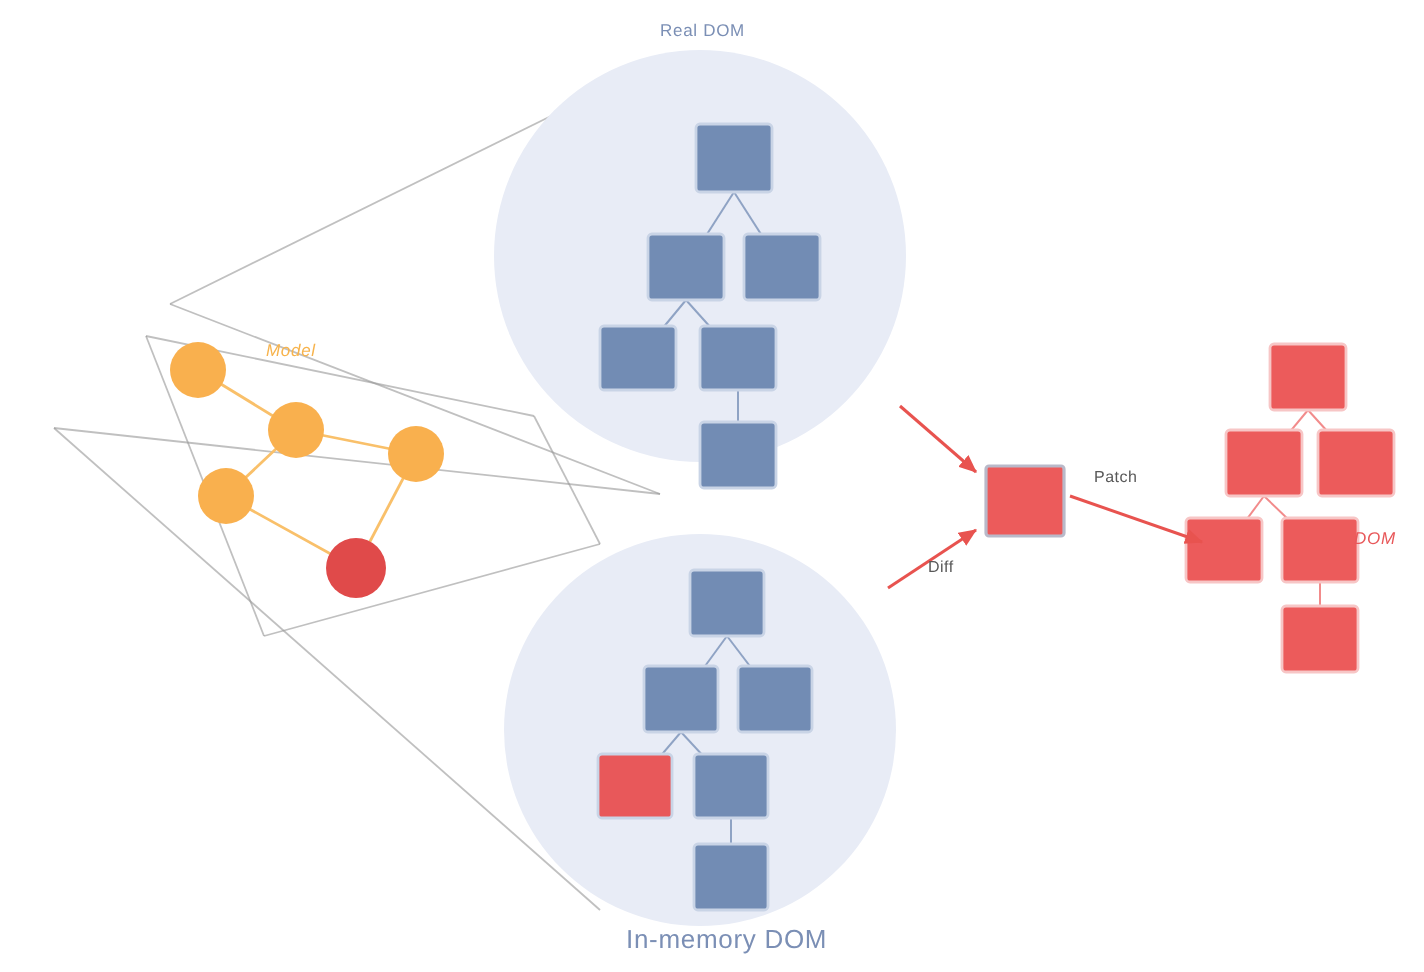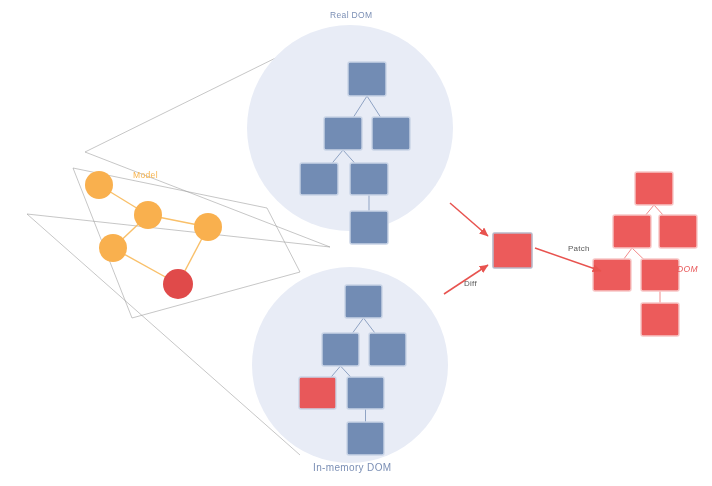--- a/index.html
+++ b/index.html
@@ -4,22 +4,22 @@
 <style>
   html,body{margin:0;padding:0;background:#ffffff;}
   body{
     width:712px;height:486px;overflow:hidden;position:relative;
     font-family:"Liberation Sans","DejaVu Sans",sans-serif;
   }
   #stage{position:absolute;inset:0;width:712px;height:486px;}
   .svg-layer{position:absolute;left:0;top:0;width:712px;height:486px;}
   .lbl{position:absolute;white-space:nowrap;pointer-events:none;text-align:right;}
   .lbl-realdom{font-size:8.5px;color:#7b8fb5;letter-spacing:.35px;}
-  .lbl-memdom{font-size:10px;color:#7b8fb5;letter-spacing:.35px;}
-  .lbl-model{font-size:8.5px;color:#f7b34c;letter-spacing:.35px;}
+  .lbl-memdom{font-size:13px;color:#7b8fb5;letter-spacing:.35px;}
+  .lbl-model{font-size:8.5px;color:#f7b34c;letter-spacing:.35px;font-style:italic;}
   .lbl-dom{font-size:8.5px;color:#e8585a;letter-spacing:.35px;}
   .lbl-diff{font-size:8px;color:#595959;letter-spacing:.25px;}
   .lbl-patch{font-size:8px;color:#595959;letter-spacing:.25px;}
 </style>
 </head>
 <body>
 
 <div id="stage">
 
   <svg class="svg-layer" id="svg-root" viewBox="0 0 712 486">
@@ -110,15 +110,15 @@
         <line x1="444" y1="294" x2="488" y2="265" stroke="#e8534f" stroke-width="1.5" marker-end="url(#arrowRed)"></line>
         <line x1="535" y1="248" x2="601" y2="271" stroke="#e8534f" stroke-width="1.5" marker-end="url(#arrowRed)"></line>
       </g>
   </svg>
 
   <div class="lbl lbl-realdom" id="t-realdom" style="left: 330px; top: 10px;">Real DOM</div>
   <div class="lbl lbl-memdom" id="t-memdom" style="left: 313px; top: 462px;">In-memory DOM</div>
   <div class="lbl lbl-model" id="t-model" style="left: 133px; top: 170px;">Model</div>
   <div class="lbl lbl-dom" id="t-dom" style="left: 677px; top: 264px; font-style: italic;">DOM</div>
   <div class="lbl lbl-diff" id="t-diff" style="left: 464px; top: 243px; margin-top: 36px;">Diff</div>
-  <div class="lbl lbl-patch" id="t-patch" style="left: 547px; top: 244px; margin-left: 21px;">Patch</div>
+  <div class="lbl lbl-patch" id="t-patch" style="left: 547px; top: 234px;">Patch</div>
 
 </div>
 
 </body></html>

